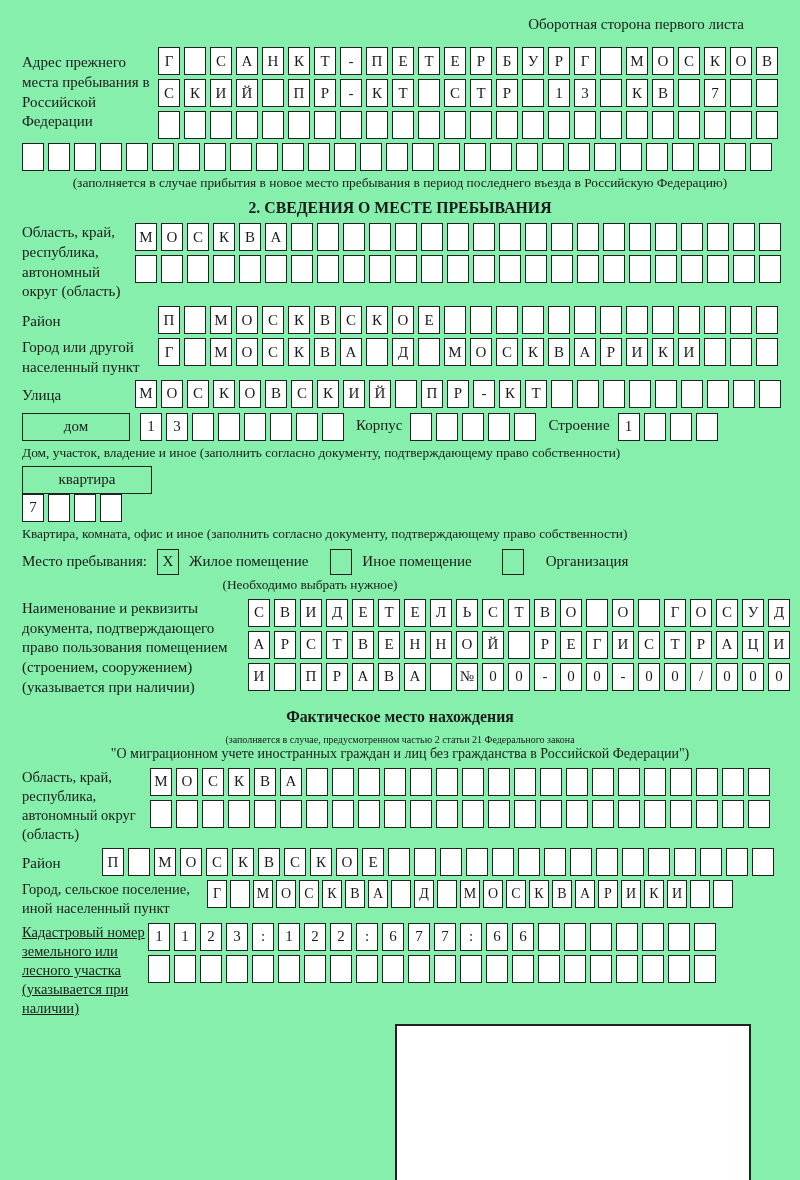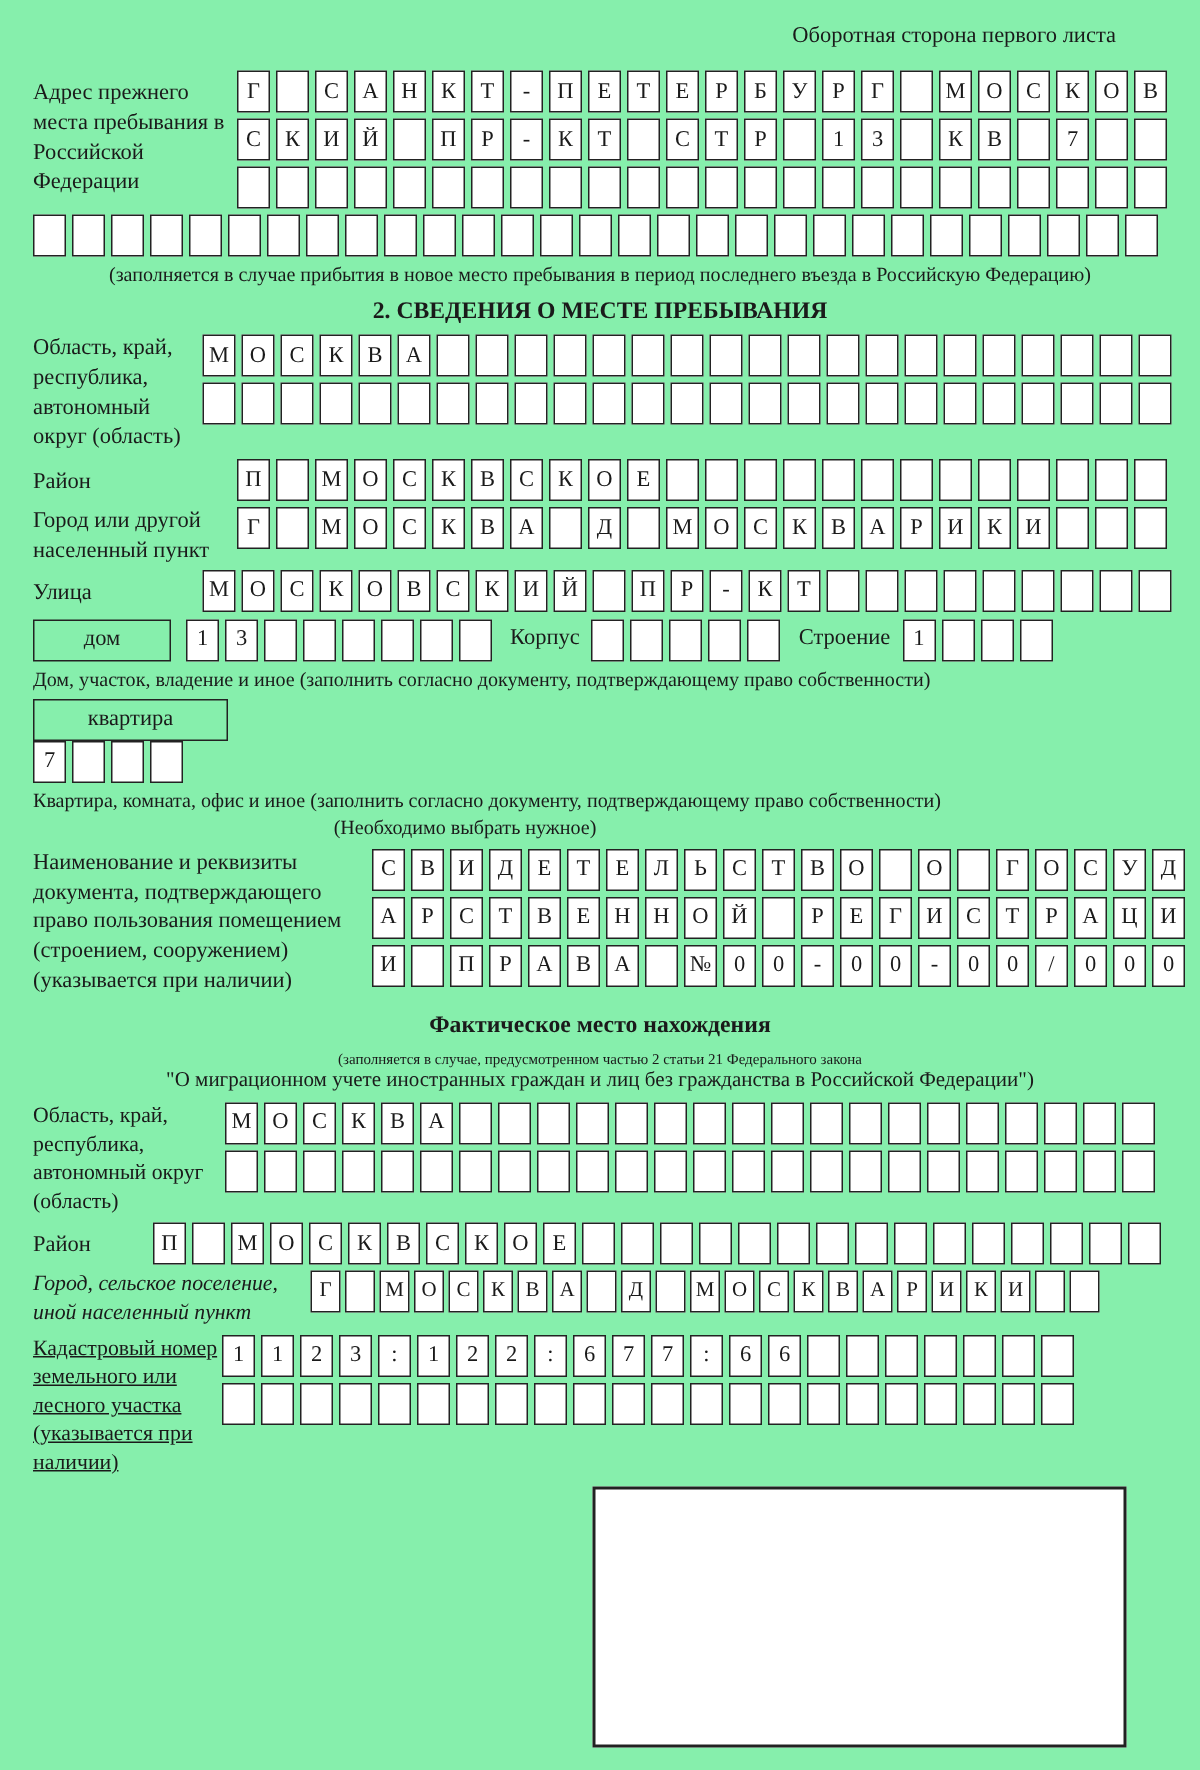--- a/index.html
+++ b/index.html
@@ -311,21 +311,21 @@
         <span class="cell"></span>
         <span class="cell"></span>
         <span class="cell"></span>
         <span class="cell"></span>
         <span class="cell"></span>
         <span class="cell"></span>
       </div>
   </div>
 
   <div class="frow ml" style="margin-top:5px;">
-    <div class="widebox" style="width:92px;margin-right:10px;">дом</div>
+    <div class="widebox" style="width:108px;margin-right:10px;">дом</div>
     <div class="cells">
         <span class="cell">1</span>
         <span class="cell">3</span>
         <span class="cell"></span>
         <span class="cell"></span>
         <span class="cell"></span>
         <span class="cell"></span>
         <span class="cell"></span>
         <span class="cell"></span>
       </div>
@@ -351,20 +351,29 @@
     <div class="widebox" style="width:130px;margin-right:10px;">квартира</div>
     <div class="cells">
         <span class="cell">7</span>
         <span class="cell"></span>
         <span class="cell"></span>
         <span class="cell"></span>
       </div>
   </div>
   <div class="caption" style="text-align:left;margin-left:22px;">Квартира, комната, офис и иное (заполнить согласно документу, подтверждающему право собственности)</div>
 
+  <div class="frow ml" style="margin-top:7px;align-items:center;">
+    <div class="lbl">Место пребывания:</div>
+    <span class="chk">X</span>
+    <span>Жилое помещение</span>
+    <span class="chk" style="margin-left:22px;"></span>
+    <span>Иное помещение</span>
+    <span class="chk" style="margin-left:30px;margin-right:22px;"></span>
+    <span>Организация</span>
+  </div>
   <div class="caption" style="width:340px;margin-left:140px;margin-top:2px;">(Необходимо выбрать нужное)</div>
 
   <div class="frow ml" style="margin-top:6px;">
     <div class="lbl" style="width:226px;">Наименование и реквизиты документа, подтверждающего право пользования помещением (строением, сооружением) (указывается при наличии)</div>
     <div class="rowscol">
       <div class="cells">
           <span class="cell">С</span>
           <span class="cell">В</span>
           <span class="cell">И</span>
           <span class="cell">Д</span>
@@ -523,21 +532,21 @@
         <span class="cell"></span>
         <span class="cell"></span>
         <span class="cell"></span>
         <span class="cell"></span>
         <span class="cell"></span>
         <span class="cell"></span>
       </div>
   </div>
 
   <div class="frow ml" style="margin-top:4px;">
-    <div class="lbl" style="width:185px;font-size:14.5px;font-style:italic;">Город, сельское поселение, иной населенный пункт</div>
+    <div class="lbl" style="width:185px;font-size:14.5px;">Город, сельское поселение, иной населенный пункт</div>
     <div class="cells sm">
         <span class="cell">Г</span>
         <span class="cell"></span>
         <span class="cell">М</span>
         <span class="cell">О</span>
         <span class="cell">С</span>
         <span class="cell">К</span>
         <span class="cell">В</span>
         <span class="cell">А</span>
         <span class="cell"></span>

